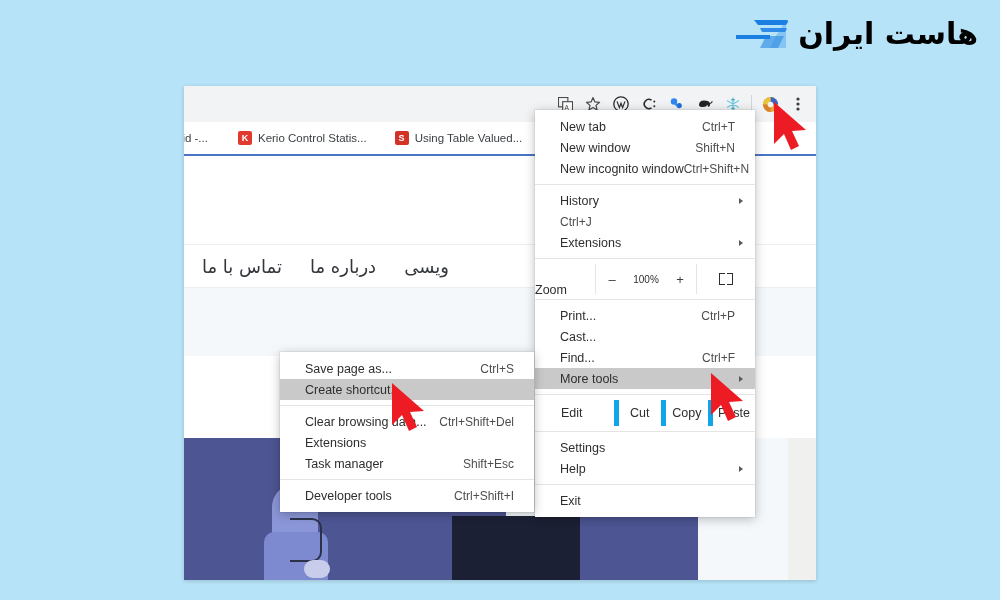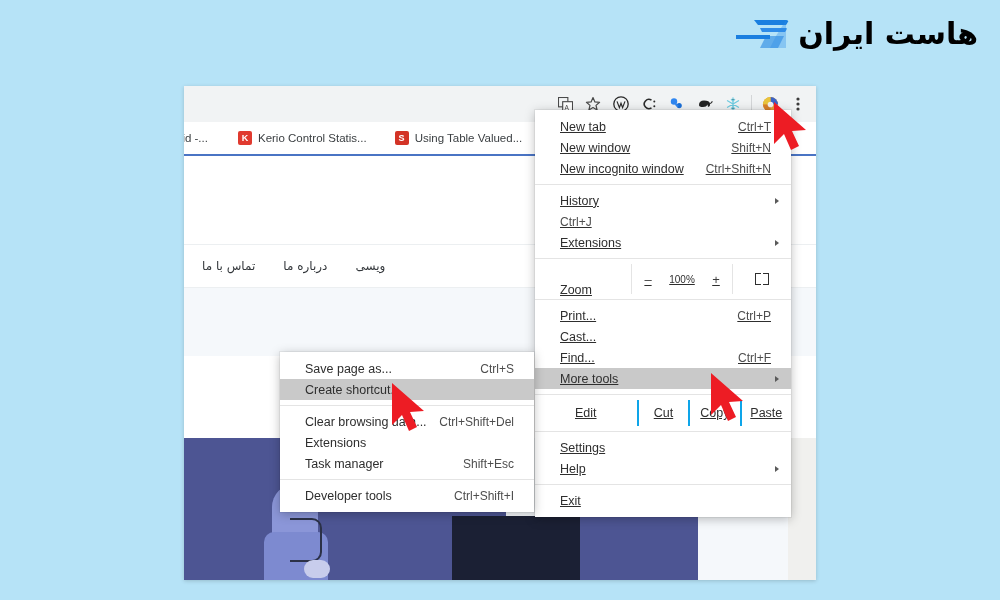--- a/index.html
+++ b/index.html
@@ -55,21 +55,21 @@
 
   
   .site{position:absolute;left:0;top:70px;width:100%;bottom:0;background:#fff;}
   .site-top{height:88px;background:#fff;border-bottom:1px solid #eceff1;}
   .site-nav{
     height:42px;background:#fff;display:flex;align-items:center;justify-content:flex-end;
     gap:28px;padding-left:18px;padding-right:12px;direction:rtl;
     border-bottom:1px solid #eceff1;
   }
   .site-nav span{
-    font-family:"DejaVu Sans",sans-serif;font-size:12px;color:#33373b;
+    font-family:"DejaVu Sans",sans-serif;font-size:18px;color:#33373b;
   }
   .site-strip{height:68px;background:#f5f8fb;}
   .hero{position:absolute;left:0;right:0;top:282px;bottom:0;background:#f5f8fb;}
   .hero-left{position:absolute;left:0;top:0;width:322px;bottom:0;background:#4d5593;}
   .hero-dark{position:absolute;left:268px;top:78px;right:118px;bottom:0;background:#1b2034;}
   .hero-right{position:absolute;right:0;top:0;width:118px;bottom:0;background:#f5f8fb;}
   .hero-right-edge{position:absolute;right:0;top:0;width:28px;bottom:0;background:#f0f0ee;}
   .hero-indigo{position:absolute;right:118px;top:0;width:118px;bottom:0;background:#4d5593;}
   .hero-indigo-cap{position:absolute;right:118px;top:0;width:118px;height:4px;background:#9aa0a6;}
   .row-item{position:absolute;display:flex;align-items:center;gap:18px;}
@@ -81,57 +81,57 @@
   .p-body{position:absolute;left:0;bottom:0;width:64px;height:48px;border-radius:10px 10px 0 0;background:#7d8ad0;}
   .p-arm{position:absolute;left:26px;top:34px;width:30px;height:40px;border:2px solid #2b3147;border-radius:0 10px 10px 0;border-left:none;}
   .p-hand{position:absolute;right:-2px;bottom:2px;width:26px;height:18px;border-radius:9px;background:#c8cdec;}
 
   
   .menu{
     position:absolute;background:#fff;
     box-shadow:0 2px 10px rgba(0,0,0,.26),0 0 0 1px rgba(0,0,0,.05);
     font-size:12.5px;color:#2e2e2e;padding:6px 0;
   }
-  .main-menu{left:535px;top:110px;width:256px;text-decoration:underline;}
+  .main-menu{left:535px;top:110px;width:220px;}
   .sub-menu{left:280px;top:352px;width:254px;}
   .mi{
     position:relative;display:flex;align-items:center;
     height:21px;padding:0 14px 0 25px;white-space:nowrap;cursor:default;
   }
   .mi .label{flex:1;}
   .mi .accel{color:#4d4d4d;font-size:12px;padding-right:6px;}
   .mi .arrow{
     position:absolute;right:12px;top:50%;transform:translateY(-50%);
     width:0;height:0;border-left:4px solid #5a5a5a;
     border-top:3.5px solid transparent;border-bottom:3.5px solid transparent;
   }
   .mi.hl{background:#c9c9c9;}
   .msep{height:1px;background:#e4e4e4;margin:5px 0;}
 
   .zoom-row{
     display:flex;align-items:stretch;height:30px;font-size:12.5px;color:#2e2e2e;
   }
-  .zoom-label{flex:1;display:flex;align-items:center;padding-left:25px;margin-top:21px;}
+  .zoom-label{flex:1;display:flex;align-items:center;margin-top:21px;}
   .zoom-ctl{
     display:flex;align-items:center;justify-content:center;gap:0;
     border-left:1px solid #e4e4e4;border-right:1px solid #e4e4e4;padding:0 4px;
   }
   .zoom-btn{width:24px;text-align:center;font-size:13px;color:#3c3c3c;}
   .zoom-val{width:44px;text-align:center;font-size:10px;}
   .zoom-fs{width:58px;display:flex;align-items:center;justify-content:center;}
   .fs-ico{position:relative;width:14px;height:12px;}
   .fs-ico i{position:absolute;width:5px;height:5px;border:1.8px solid #2e2e2e;}
   .fs-ico i:nth-child(1){left:0;top:0;border-right:none;border-bottom:none;}
   .fs-ico i:nth-child(2){right:0;top:0;border-left:none;border-bottom:none;}
   .fs-ico i:nth-child(3){left:0;bottom:0;border-right:none;border-top:none;}
   .fs-ico i:nth-child(4){right:0;bottom:0;border-left:none;border-top:none;}
 
   .edit-row{display:flex;align-items:stretch;height:26px;font-size:12.5px;}
-  .edit-row .cell{display:flex;align-items:center;justify-content:center;flex:1;border-left:2px solid #0ea5e9;}
-  .edit-row .cell:first-child{border-left:none;justify-content:flex-start;padding-left:40px;flex:1.25;}
+  .edit-row .cell{display:flex;align-items:center;justify-content:center;flex:1;border-left:5px solid #0ea5e9;}
+  .edit-row .cell:first-child{border-left:none;justify-content:flex-start;padding-left:26px;flex:1.25;}
 
   
   .cursor{position:absolute;pointer-events:none;}
 </style>
 </head>
 <body>
 
 <div class="page">
 
   <div class="brand">

